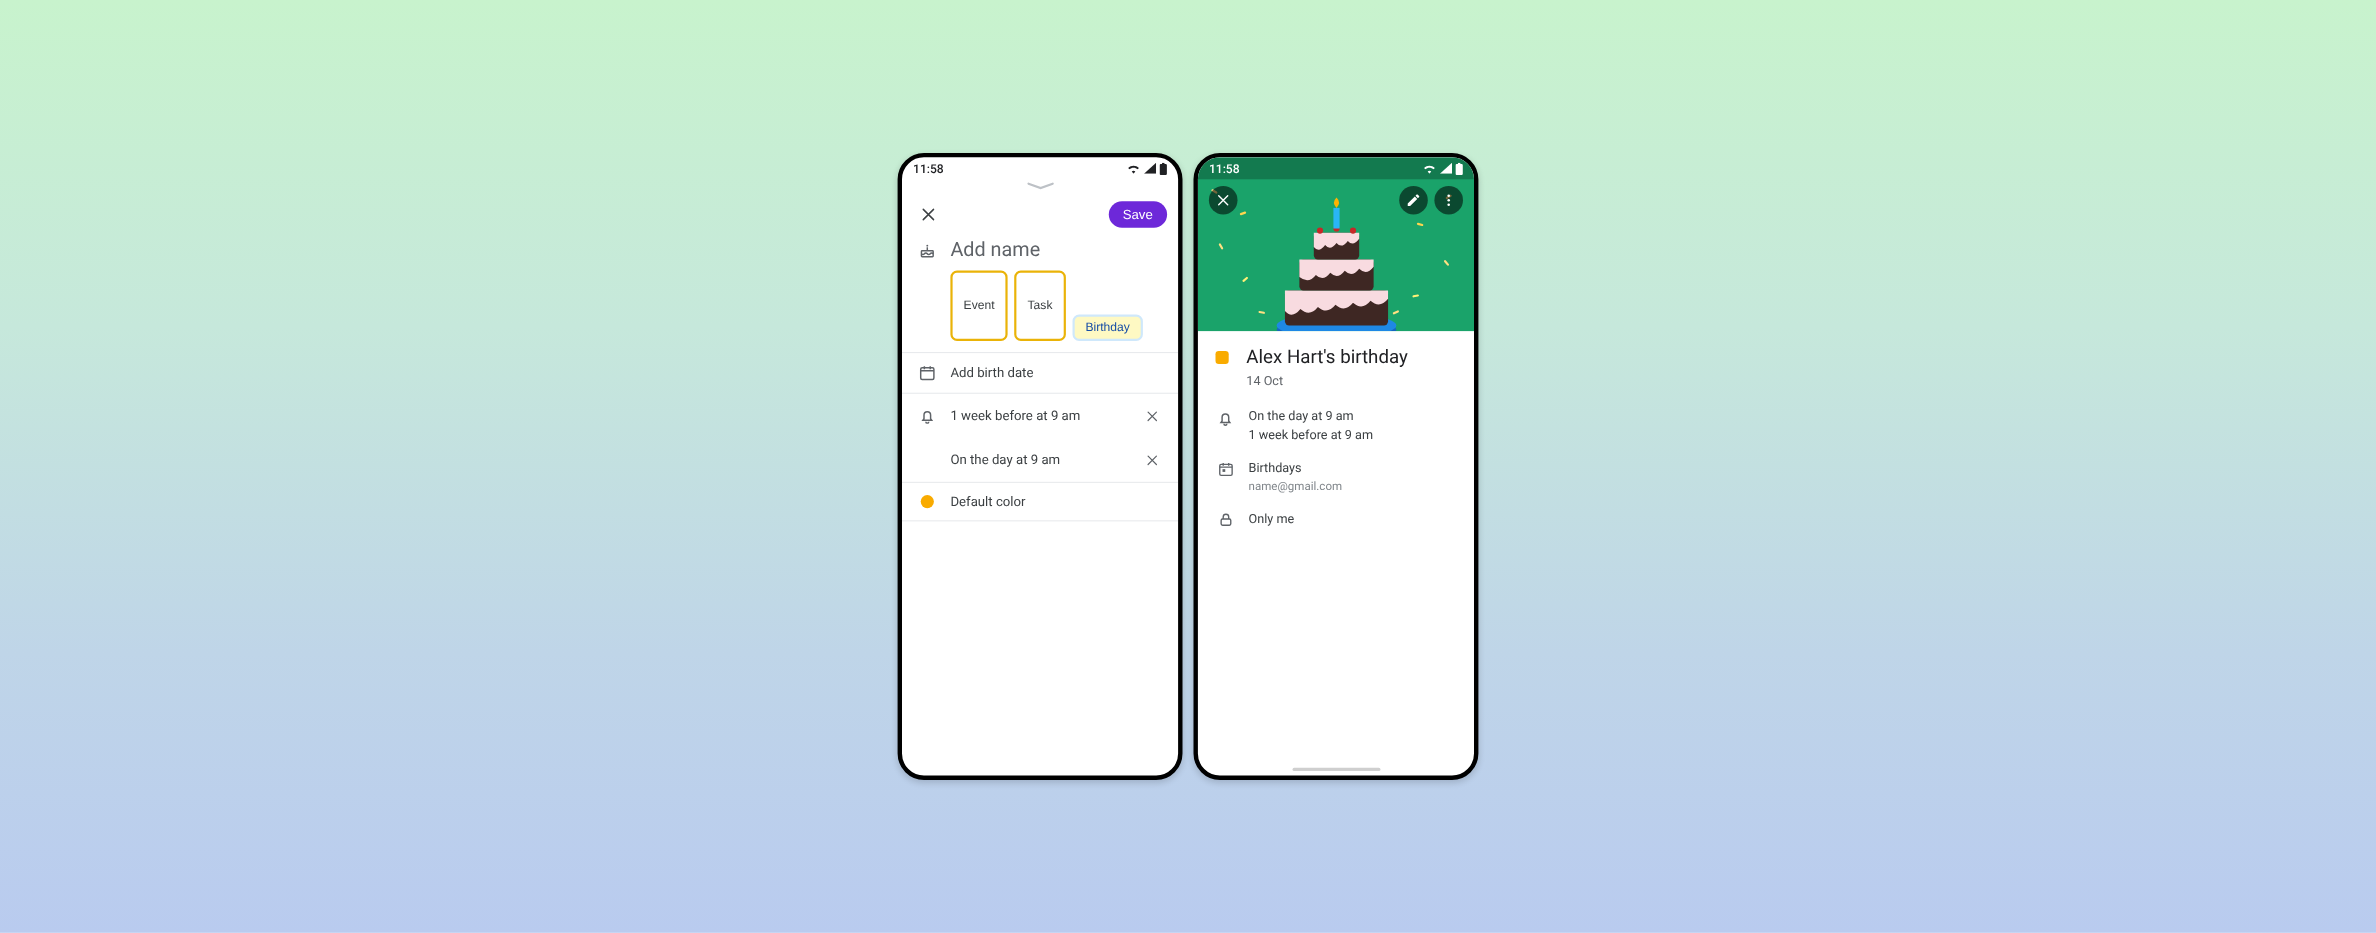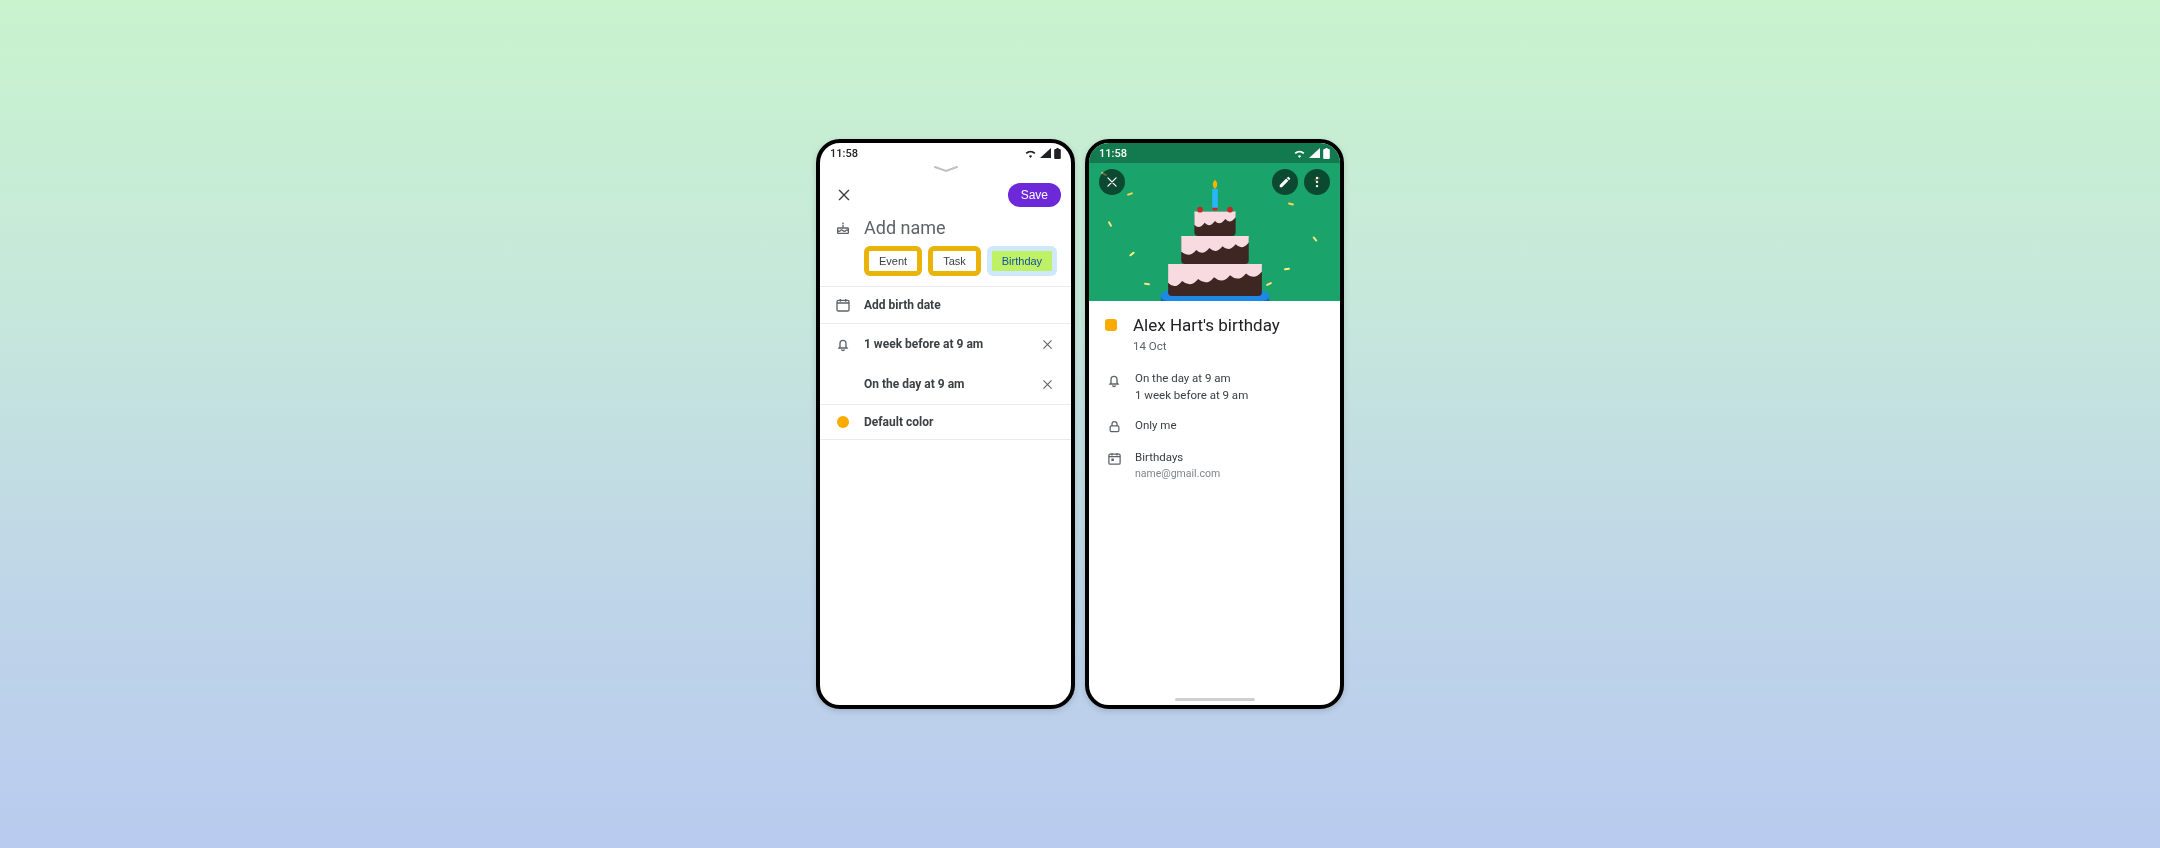--- a/index.html
+++ b/index.html
@@ -85,40 +85,41 @@
     font-weight:400;
   }
   .chips-row {
     display:flex;
     gap:6px;
     padding: 0 14px 10px 44px;
   }
   .chip {
     font-size: 11px;
     color:#3c4043;
-    border:5px solid #eab308;
+    border:2px solid #eab308;
     border-radius: 6px;
     padding: 4px 10px;
     background:#fff;
     cursor:pointer;
   }
   .chip.selected {
-    background:#bef264;
+    background:#fef9c3;
     border-color:#cfe8fb;
     color:#174ea6;
+    margin-top:40px;
   }
   .divider { height:1px; background:#e8eaed; margin:0; }
   .row {
     display:flex;
     align-items:center;
     gap:12px;
     padding: 10px 14px;
   }
   .row-icon { width:18px; display:flex; justify-content:center; color:#5f6368; }
-  .row-text { font-size:12px; color:#3c4043; flex:1;font-weight:bold; }
+  .row-text { font-size:12px; color:#3c4043; flex:1; }
   .row .x-btn { width:20px; height:20px; color:#5f6368; }
   .row.clickable { cursor:pointer; }
   .indent { padding-left: 44px; }
   .color-dot { width:12px; height:12px; border-radius:50%; background:#f9ab00; }
 
   
   .header-illustration {
     height: 158px;
     background:#1aa36a;
     position:relative;
@@ -376,39 +377,39 @@
       </span>
       <div class="detail-lines">
         <span>On the day at 9 am</span>
         <span>1 week before at 9 am</span>
       </div>
     </div>
 
     <div class="detail-row">
       <span class="row-icon">
         <svg width="15" height="15" viewBox="0 0 24 24" fill="none" stroke="#5f6368" stroke-width="2">
-            <rect x="5" y="11" width="14" height="9" rx="2"></rect>
-            <path d="M8 11V8a4 4 0 0 1 8 0v3"></path>
-          </svg>
-      </span>
-      <div class="detail-lines">
-        <span>Only me</span>
-      </div>
-    </div>
-
-    <div class="detail-row">
-      <span class="row-icon">
-        <svg width="15" height="15" viewBox="0 0 24 24" fill="none" stroke="#5f6368" stroke-width="2">
             <rect x="3" y="5" width="18" height="16" rx="2"></rect>
             <path d="M3 9h18M8 3v4M16 3v4"></path>
             <rect x="7" y="12" width="4" height="4" fill="#5f6368" stroke="none"></rect>
           </svg>
       </span>
       <div class="detail-lines">
         <span>Birthdays</span>
         <span class="detail-sub">name@gmail.com</span>
       </div>
     </div>
 
+    <div class="detail-row">
+      <span class="row-icon">
+        <svg width="15" height="15" viewBox="0 0 24 24" fill="none" stroke="#5f6368" stroke-width="2">
+            <rect x="5" y="11" width="14" height="9" rx="2"></rect>
+            <path d="M8 11V8a4 4 0 0 1 8 0v3"></path>
+          </svg>
+      </span>
+      <div class="detail-lines">
+        <span>Only me</span>
+      </div>
+    </div>
+
     <div class="home-indicator"></div>
   </div>
 
 </div>
 
 </body></html>

